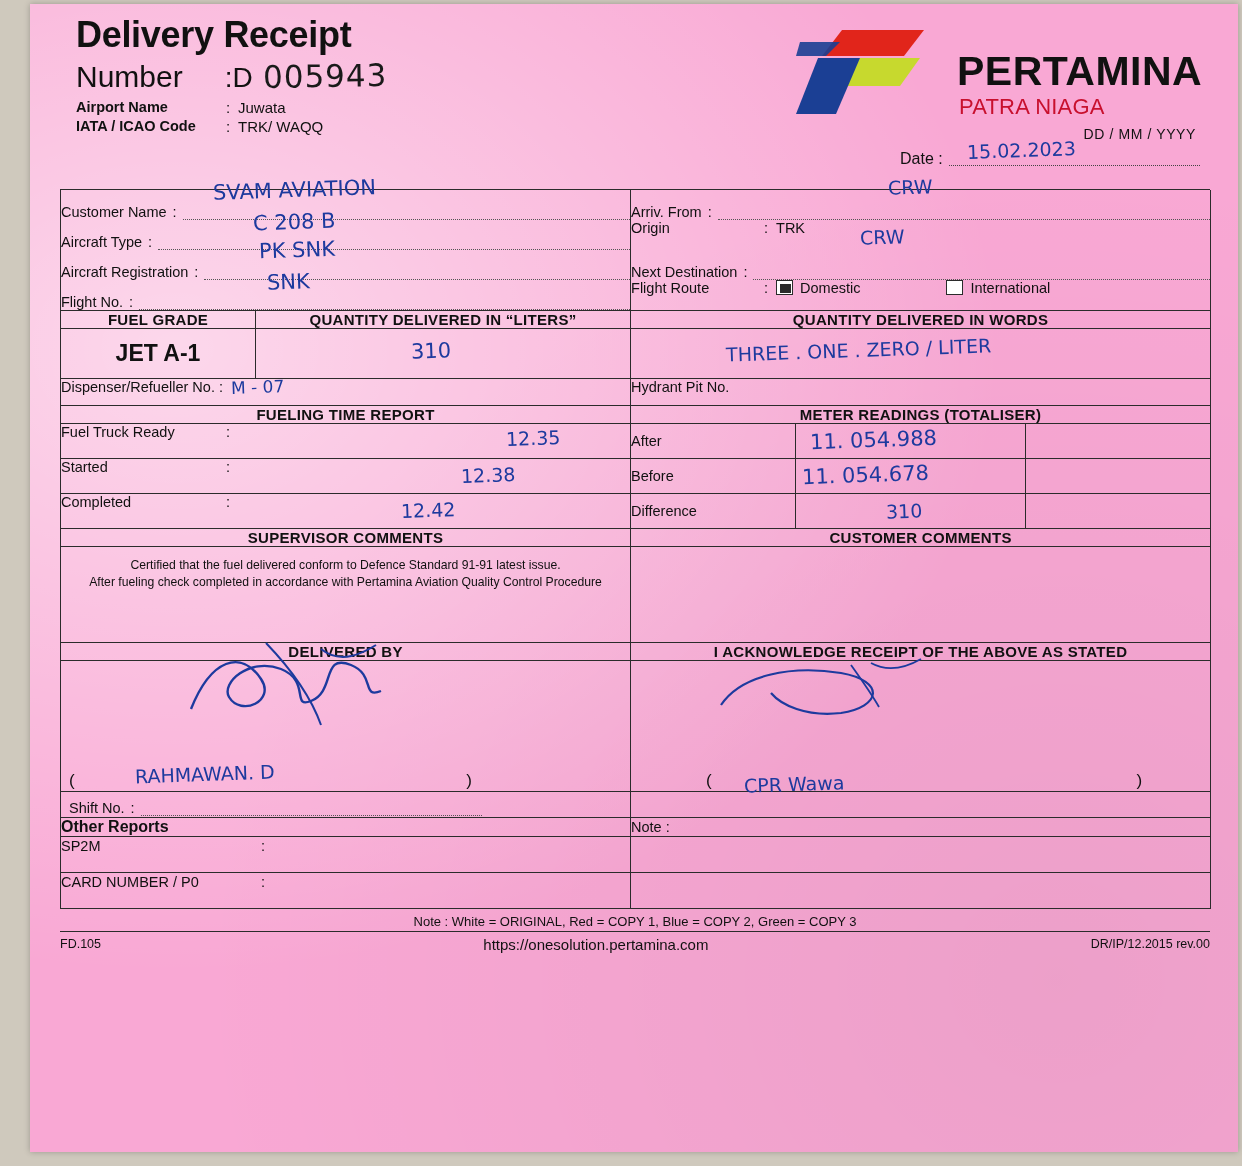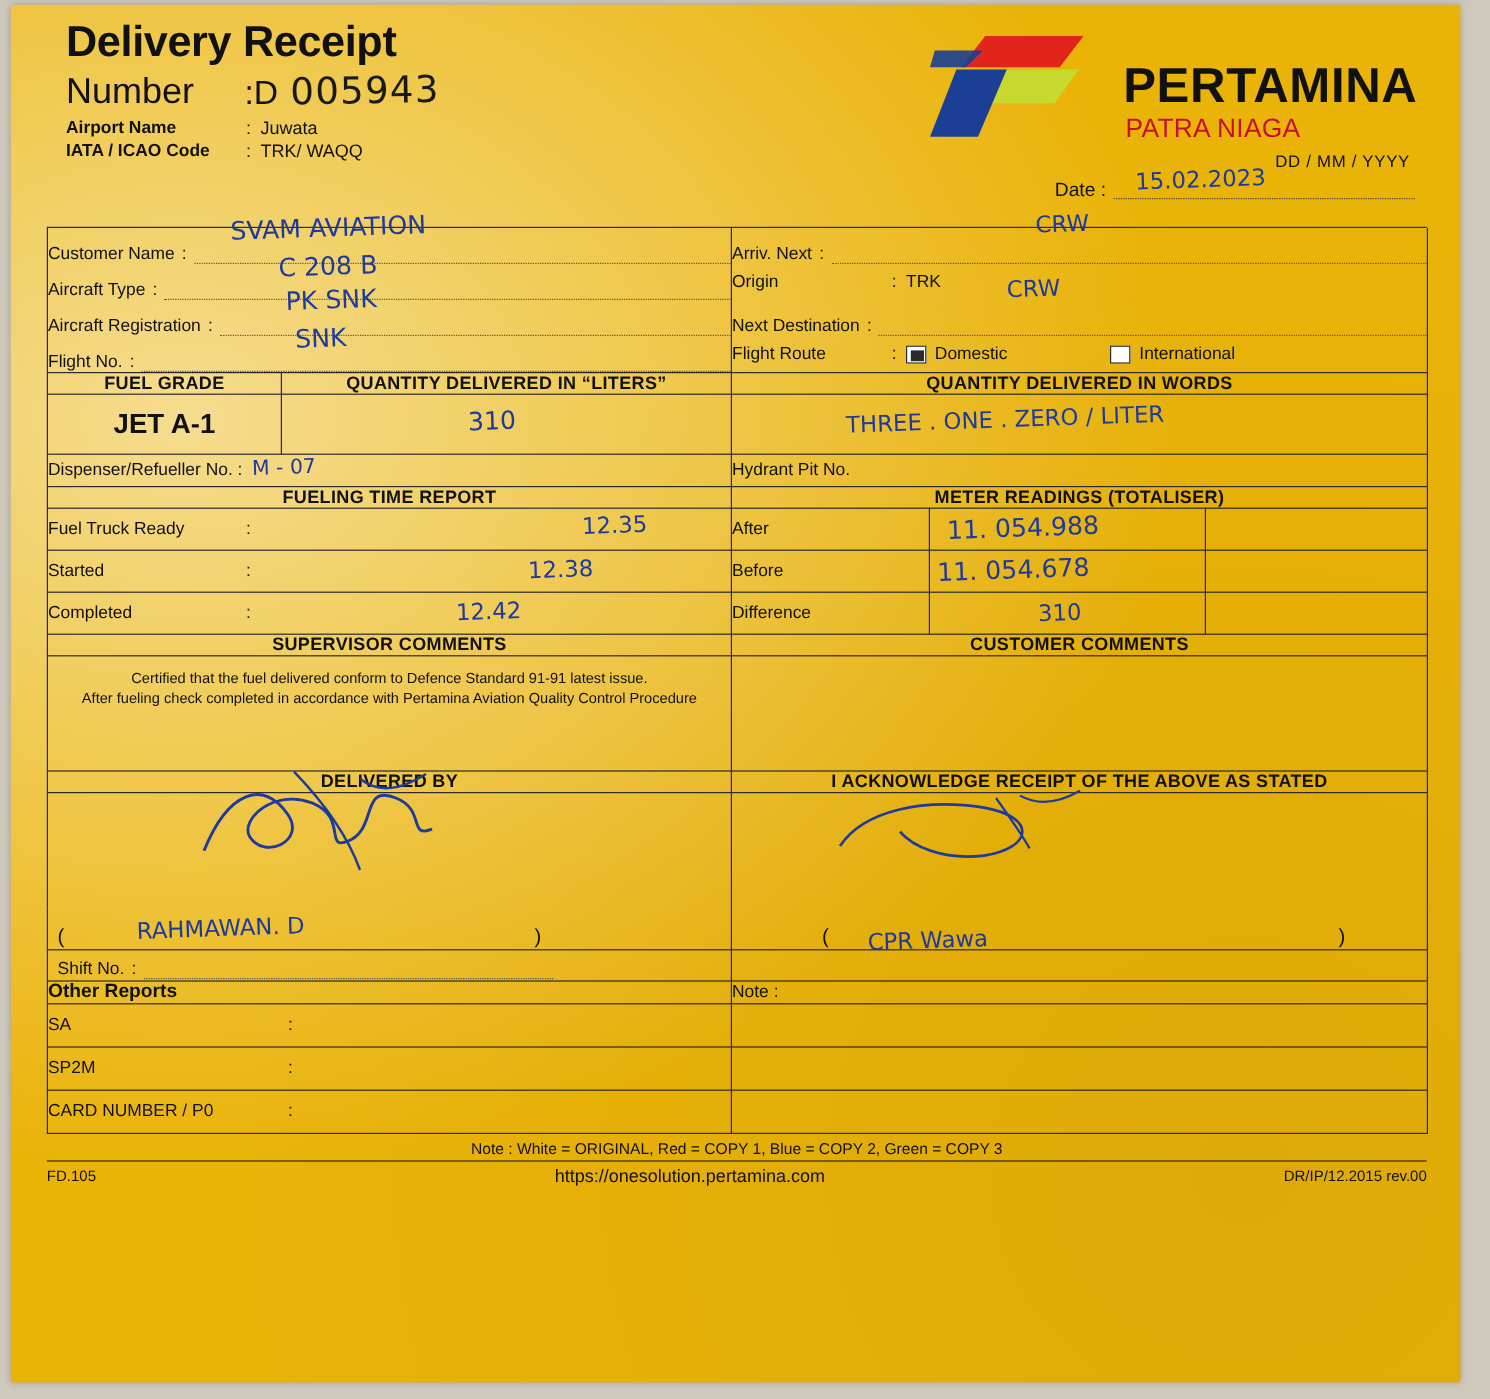--- a/index.html
+++ b/index.html
@@ -6,23 +6,23 @@
   html, body { margin:0; padding:0; }
   body {
     width: 1242px; height: 1166px;
     background: #cfc9bd;
     font-family: "Liberation Sans", sans-serif;
     overflow: hidden;
   }
   
   #paper {
     position: absolute;
-    left: 9px; top: 4px;
+    left: 30px; top: 4px;
     width: 1208px; height: 1148px;
-    background: #eab308;
+    background: #f9a8d4;
     box-shadow: 0 0 6px rgba(0,0,0,0.25);
   }
   #paper:before{
     content:"";
     position:absolute; inset:0;
     background:
       radial-gradient(ellipse at 12% 30%, rgba(255,255,255,0.55), rgba(255,255,255,0) 55%),
       radial-gradient(ellipse at 85% 85%, rgba(0,0,0,0.05), rgba(0,0,0,0) 60%);
     pointer-events:none;
   }
@@ -91,21 +91,21 @@
   table.grid { width:100%; border-collapse:collapse; table-layout:fixed; }
   table.grid td { border:1.4px solid #2b2b2b; padding:0; vertical-align:middle; position:relative; }
   .pad { padding:3px 8px; }
   .lbl { font-size:14.5px; }
   .lblb { font-size:14.5px; font-weight:bold; }
   .hdr { font-weight:bold; font-size:15px; text-align:center; letter-spacing:0.3px; }
   .dotrow { display:flex; align-items:flex-end; height:30px; }
   .dotrow .k { font-size:14.5px; white-space:nowrap; }
   .dotrow .c { width:16px; text-align:center; font-size:14.5px; }
   .dotrow .d { flex:1; border-bottom:1.5px dotted #555; height:20px; position:relative; }
-  .plain { display:flex; align-items:center; height:30px; font-size:14.5px; }
+  .plain { display:flex; align-items:flex-start; height:30px; font-size:14.5px; }
   .noT { border-top:none !important; }
   .noB { border-bottom:none !important; }
 
   .checkbox {
     display:inline-block; width:17px; height:15px; border:1.6px solid #2b2b2b;
     vertical-align:-2px; margin-right:7px; position:relative; background:#fff;
   }
   .checkbox.filled:after{
     content:""; position:absolute; left:3px; top:3px; width:11px; height:9px;
     background:#2b2b2b;
@@ -195,21 +195,21 @@
         <div class="dotrow">
           <span class="k">Customer Name</span>
           <span class="c">:</span>
           <span class="d">
             <span class="hw h1 rot" style="left:30px; top:-22px;">SVAM AVIATION</span>
           </span>
         </div>
       </td>
       <td colspan="3" class="pad noB" style="border-top:none">
         <div class="dotrow">
-          <span class="k">Arriv. Next</span>
+          <span class="k">Arriv. From</span>
           <span class="c">:</span>
           <span class="d">
             <span class="hw h2 rot" style="left:170px; top:-24px;">CRW</span>
           </span>
         </div>
       </td>
     </tr>
 
     <tr>
       <td colspan="3" class="pad noB noT">
@@ -425,30 +425,20 @@
         </div>
       </td>
       <td colspan="3" class="noT"></td>
     </tr>
 
     <tr>
       <td colspan="3" class="pad lblb" style="font-size:16px">Other Reports</td>
       <td colspan="3" class="pad lbl">Note :</td>
     </tr>
 
-    <tr style="height:36px">
-      <td colspan="3" class="pad">
-        <div class="plain" style="height:32px">
-          <span style="width:200px" class="lbl">SA</span>
-          <span style="width:12px">:</span>
-          <span class="hw h2"></span>
-        </div>
-      </td>
-      <td colspan="3"></td>
-    </tr>
     <tr style="height:36px">
       <td colspan="3" class="pad">
         <div class="plain" style="height:32px">
           <span style="width:200px" class="lbl">SP2M</span>
           <span style="width:12px">:</span>
           <span class="hw h2"></span>
         </div>
       </td>
       <td colspan="3"></td>
     </tr>

